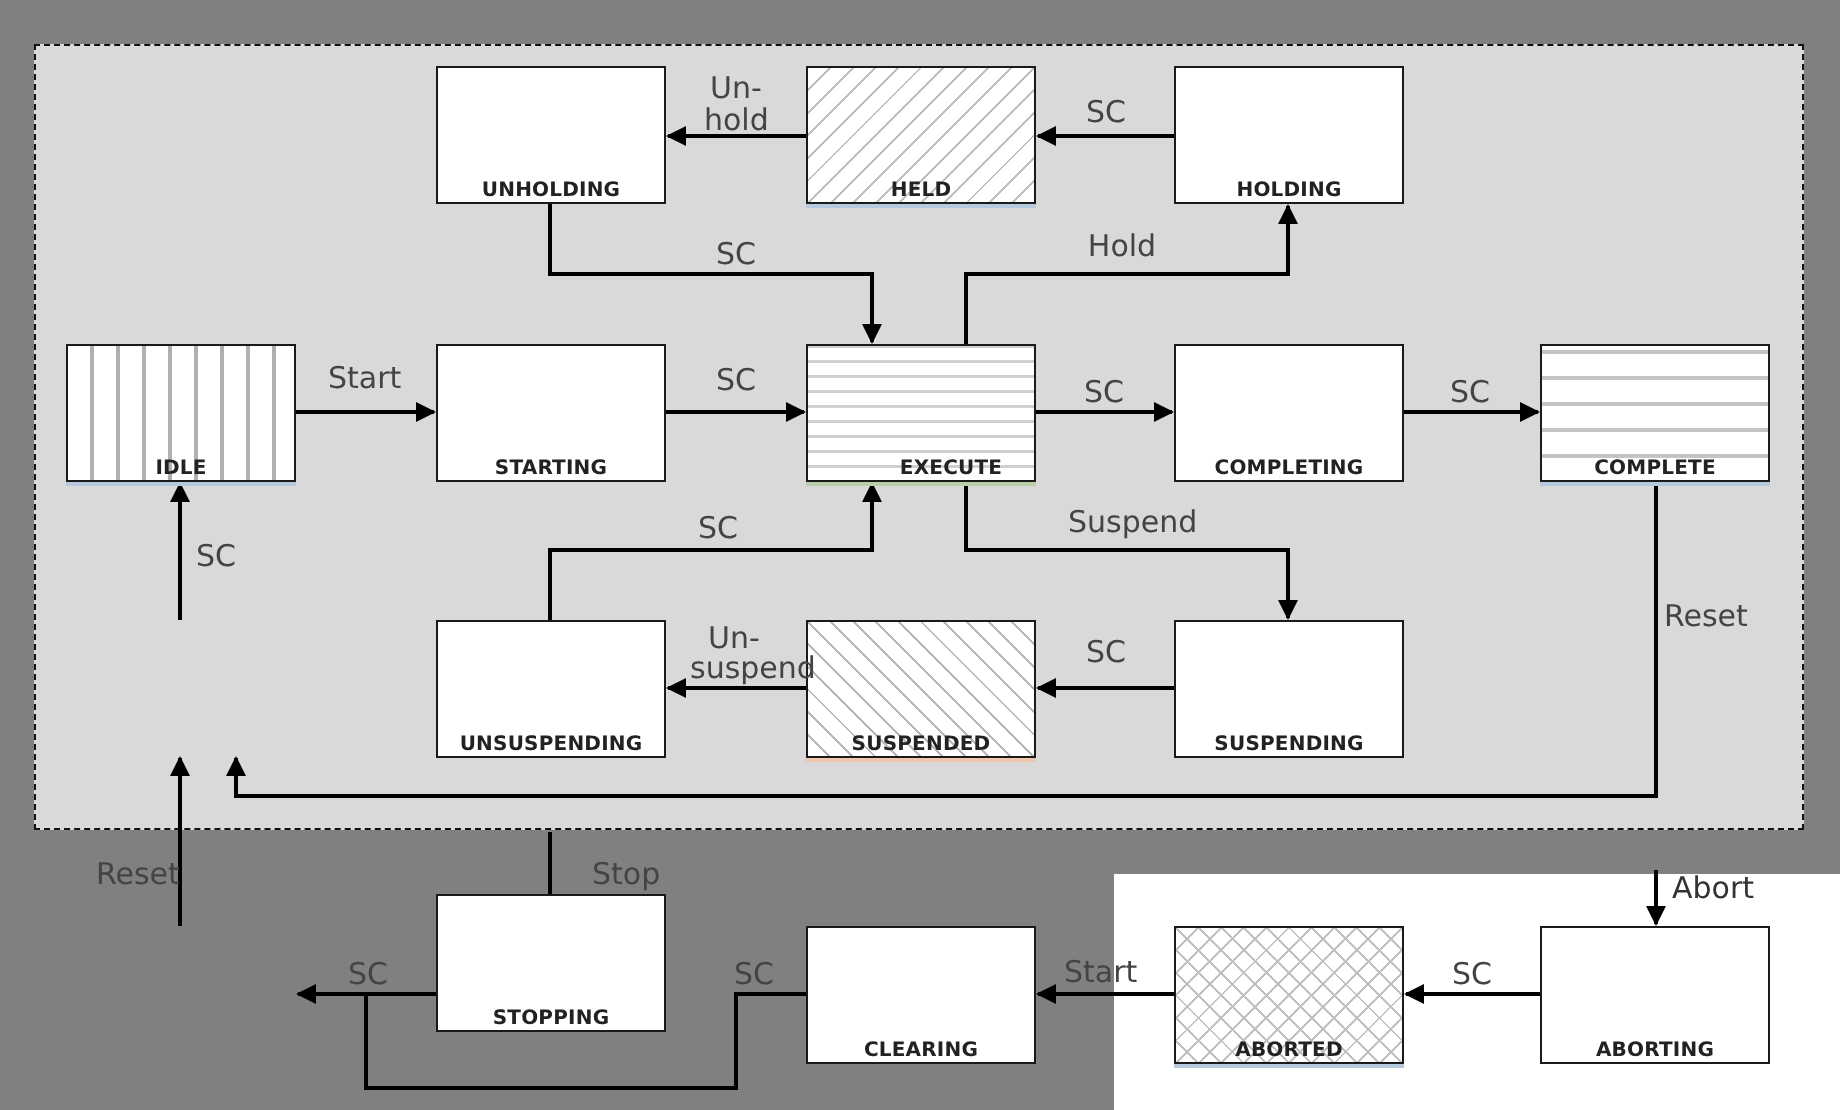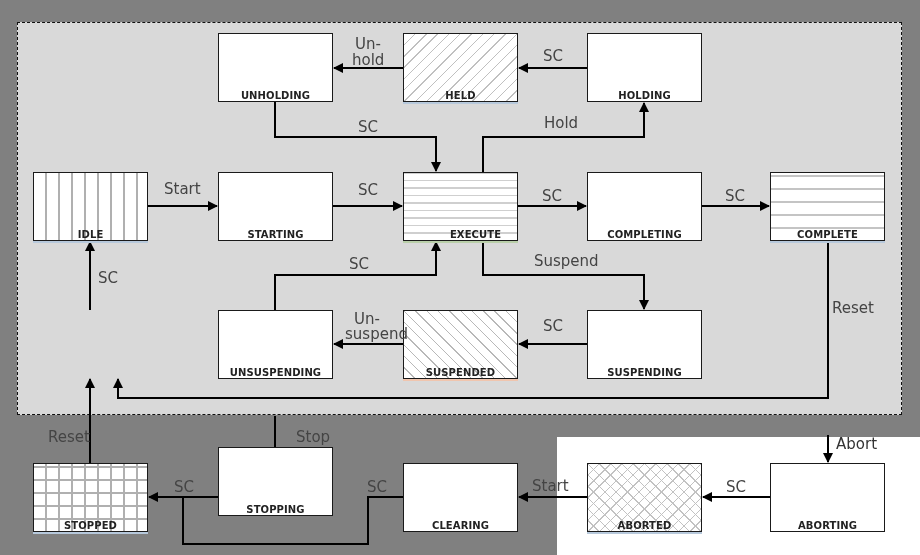--- a/index.html
+++ b/index.html
@@ -111,23 +111,20 @@
   <div class="state" style="left:218px; top:310px;">
       <span>UNSUSPENDING</span>
     </div>
   <div class="state pat-diag-back shadow-peach" style="left:403px; top:310px;">
       <span>SUSPENDED</span>
     </div>
   <div class="state" style="left:587px; top:310px;">
       <span>SUSPENDING</span>
     </div>
 
-  <div class="state pat-grid shadow-blue" style="left:33px; top:463px;">
-      <span>STOPPED</span>
-    </div>
   <div class="state" style="left:218px; top:447px;">
       <span>STOPPING</span>
     </div>
   <div class="state" style="left:403px; top:463px;">
       <span>CLEARING</span>
     </div>
   <div class="state pat-cross shadow-blue" style="left:587px; top:463px;">
       <span>ABORTED</span>
     </div>
   <div class="state" style="left:770px; top:463px;">

